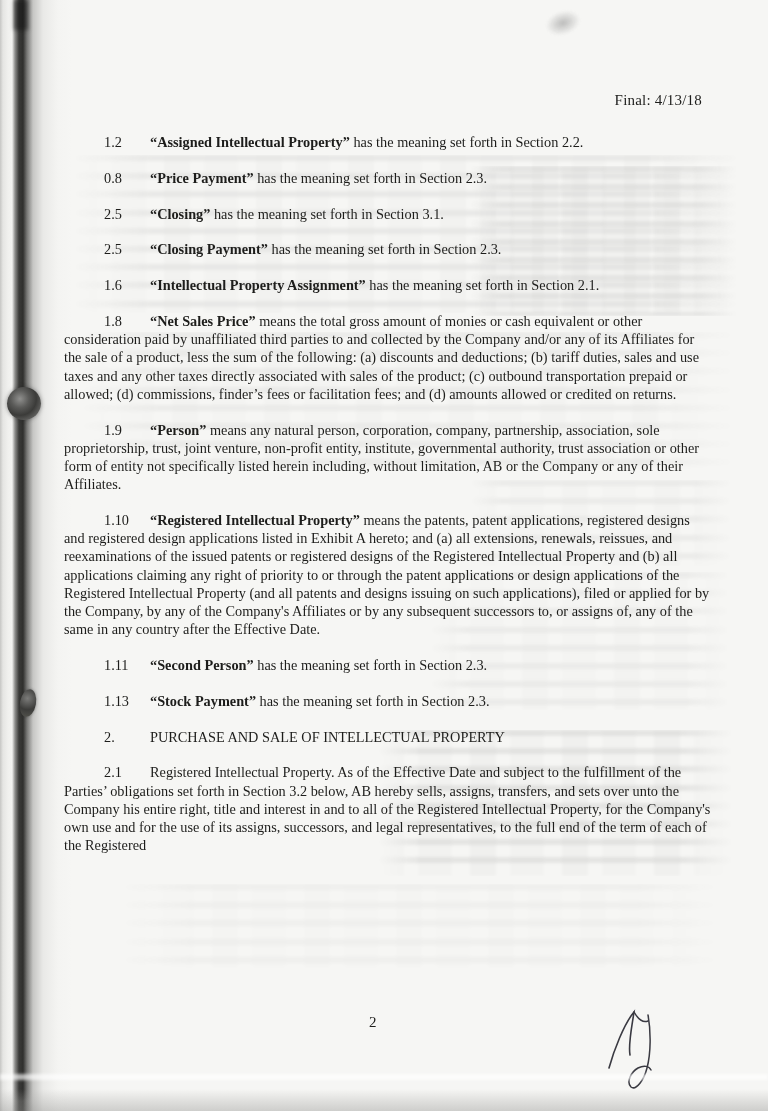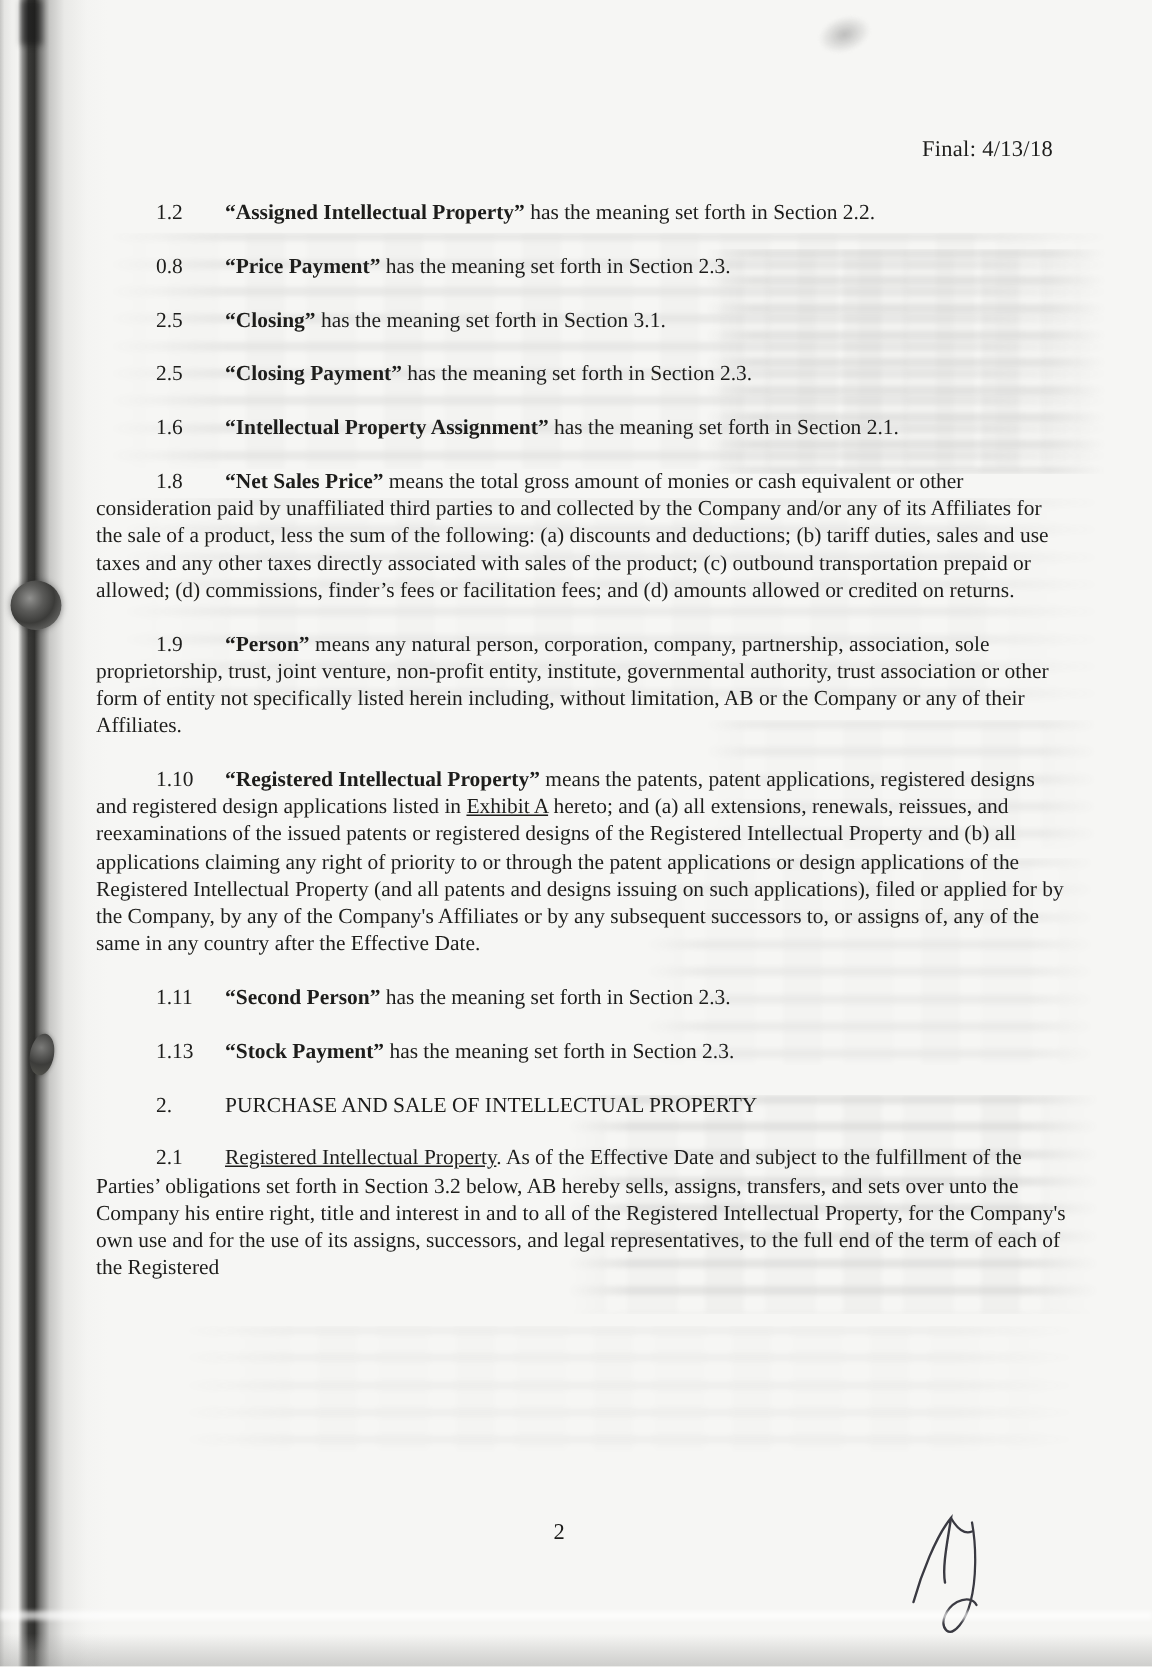--- a/index.html
+++ b/index.html
@@ -60,21 +60,21 @@
     position:absolute;top:92px;right:66px;
     font-size:15px;color:#1d1d1b;letter-spacing:.2px;
   }
   .content{
     position:absolute;left:64px;top:133px;width:648px;
     font-size:14.3px;line-height:18.2px;color:#1d1d1b;
   }
   .sec{margin:0 0 17.6px 0;text-indent:40px;}
   .sec .num{display:inline-block;width:46px;text-indent:0;}
   .sec .bold{font-weight:bold;}
-  .sec .underline{text-decoration:underline;}
+  .sec .underline{}
   .pagenum{
     position:absolute;left:369px;top:1014px;
     font-size:15px;color:#1d1d1b;
   }
   .signature{position:absolute;left:605px;top:1008px;}
   .scan-line{
     position:absolute;left:0;top:1074px;width:100%;height:6px;
     background:rgba(255,255,255,.65);filter:blur(1.5px);
   }
   .bottom-shade{

